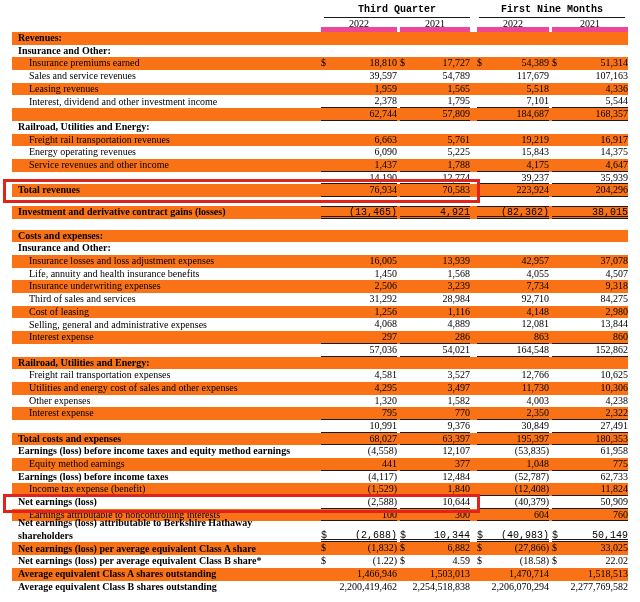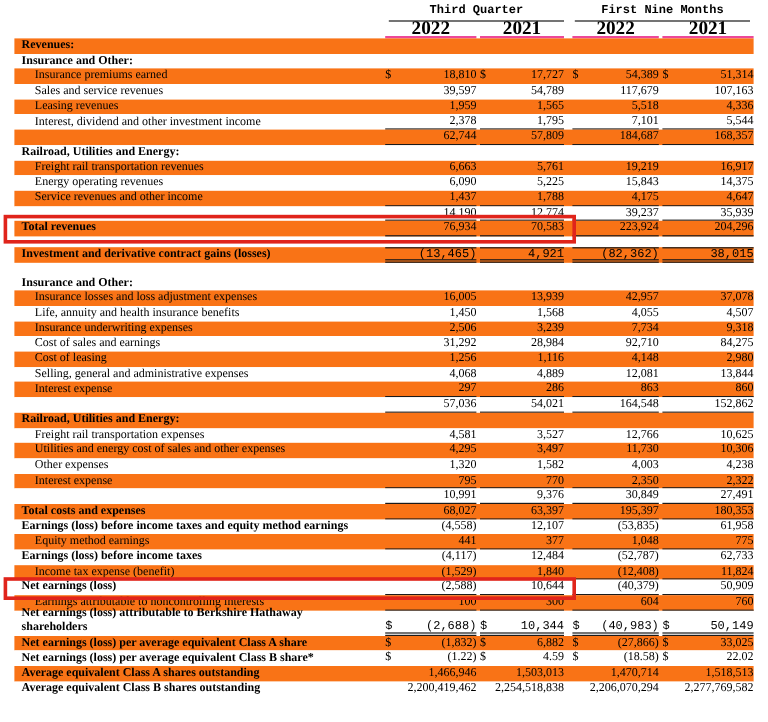--- a/index.html
+++ b/index.html
@@ -6,21 +6,21 @@
   body{width:640px;height:602px;font-family:"Liberation Serif", serif;color:#000;}
   .page{position:relative;width:640px;height:602px;overflow:hidden;background:#fff;}
   .tbl{position:absolute;left:12px;top:0;width:616px;}
   
   .hrow1{display:flex;height:15px;margin-top:3px;}
   .hsp{width:309px;}
   .grp{font-weight:bold;font-size:10px;line-height:14px;text-align:center;border-bottom:1px solid #1a1a1a;font-family:Liberation Mono, monospace;}
   .grp1{width:146px;margin-left:3px;}
   .grp2{width:146px;margin-left:9px;}
   .hrow2{display:flex;height:14px;}
-  .ycell{font-weight:bold;font-size:16px;line-height:12px;text-align:center;border-bottom:2px solid #ec4899;box-sizing:border-box;}
+  .ycell{font-weight:normal;font-size:10px;line-height:12px;text-align:center;border-bottom:5px solid #ec4899;box-sizing:border-box;}
   
   .row{display:flex;align-items:flex-end;height:12.7px;position:relative;}
   .row.tall{height:21px;}
   .bb{background:#f97316;}
   .wb{background:#ffffff;}
   .label{flex:1 1 auto;font-size:10px;line-height:12.6px;padding-left:6px;white-space:nowrap;}
   .tall .label{white-space:normal;}
   .ind{padding-left:17px;}
   .bold{font-weight:bold;}
   .ital{}
@@ -267,20 +267,35 @@
             <div class="num">4,921</div>
           </div>
           <div class="cell c3 uu tl">
             <div class="num">(82,362)</div>
           </div>
           <div class="cell c4 uu tl">
             <div class="num">38,015</div>
           </div>
         </div>
         <div class="spacer" style="height: 11px;"></div>
+        <div class="row bb">
+          <div class="label bold">Costs and expenses:</div>
+          <div class="cell c1">
+            <div class="num"></div>
+          </div>
+          <div class="cell c2">
+            <div class="num"></div>
+          </div>
+          <div class="cell c3">
+            <div class="num"></div>
+          </div>
+          <div class="cell c4">
+            <div class="num"></div>
+          </div>
+        </div>
         <div class="row wb">
           <div class="label bold ital">Insurance and Other:</div>
           <div class="cell c1">
             <div class="num"></div>
           </div>
           <div class="cell c2">
             <div class="num"></div>
           </div>
           <div class="cell c3">
             <div class="num"></div>
@@ -328,21 +343,21 @@
             <div class="num">3,239</div>
           </div>
           <div class="cell c3">
             <div class="num">7,734</div>
           </div>
           <div class="cell c4">
             <div class="num">9,318</div>
           </div>
         </div>
         <div class="row wb">
-          <div class="label ind">Cost of sales and earnings</div>
+          <div class="label ind">Third of sales and services</div>
           <div class="cell c1">
             <div class="num">31,292</div>
           </div>
           <div class="cell c2">
             <div class="num">28,984</div>
           </div>
           <div class="cell c3">
             <div class="num">92,710</div>
           </div>
           <div class="cell c4">

